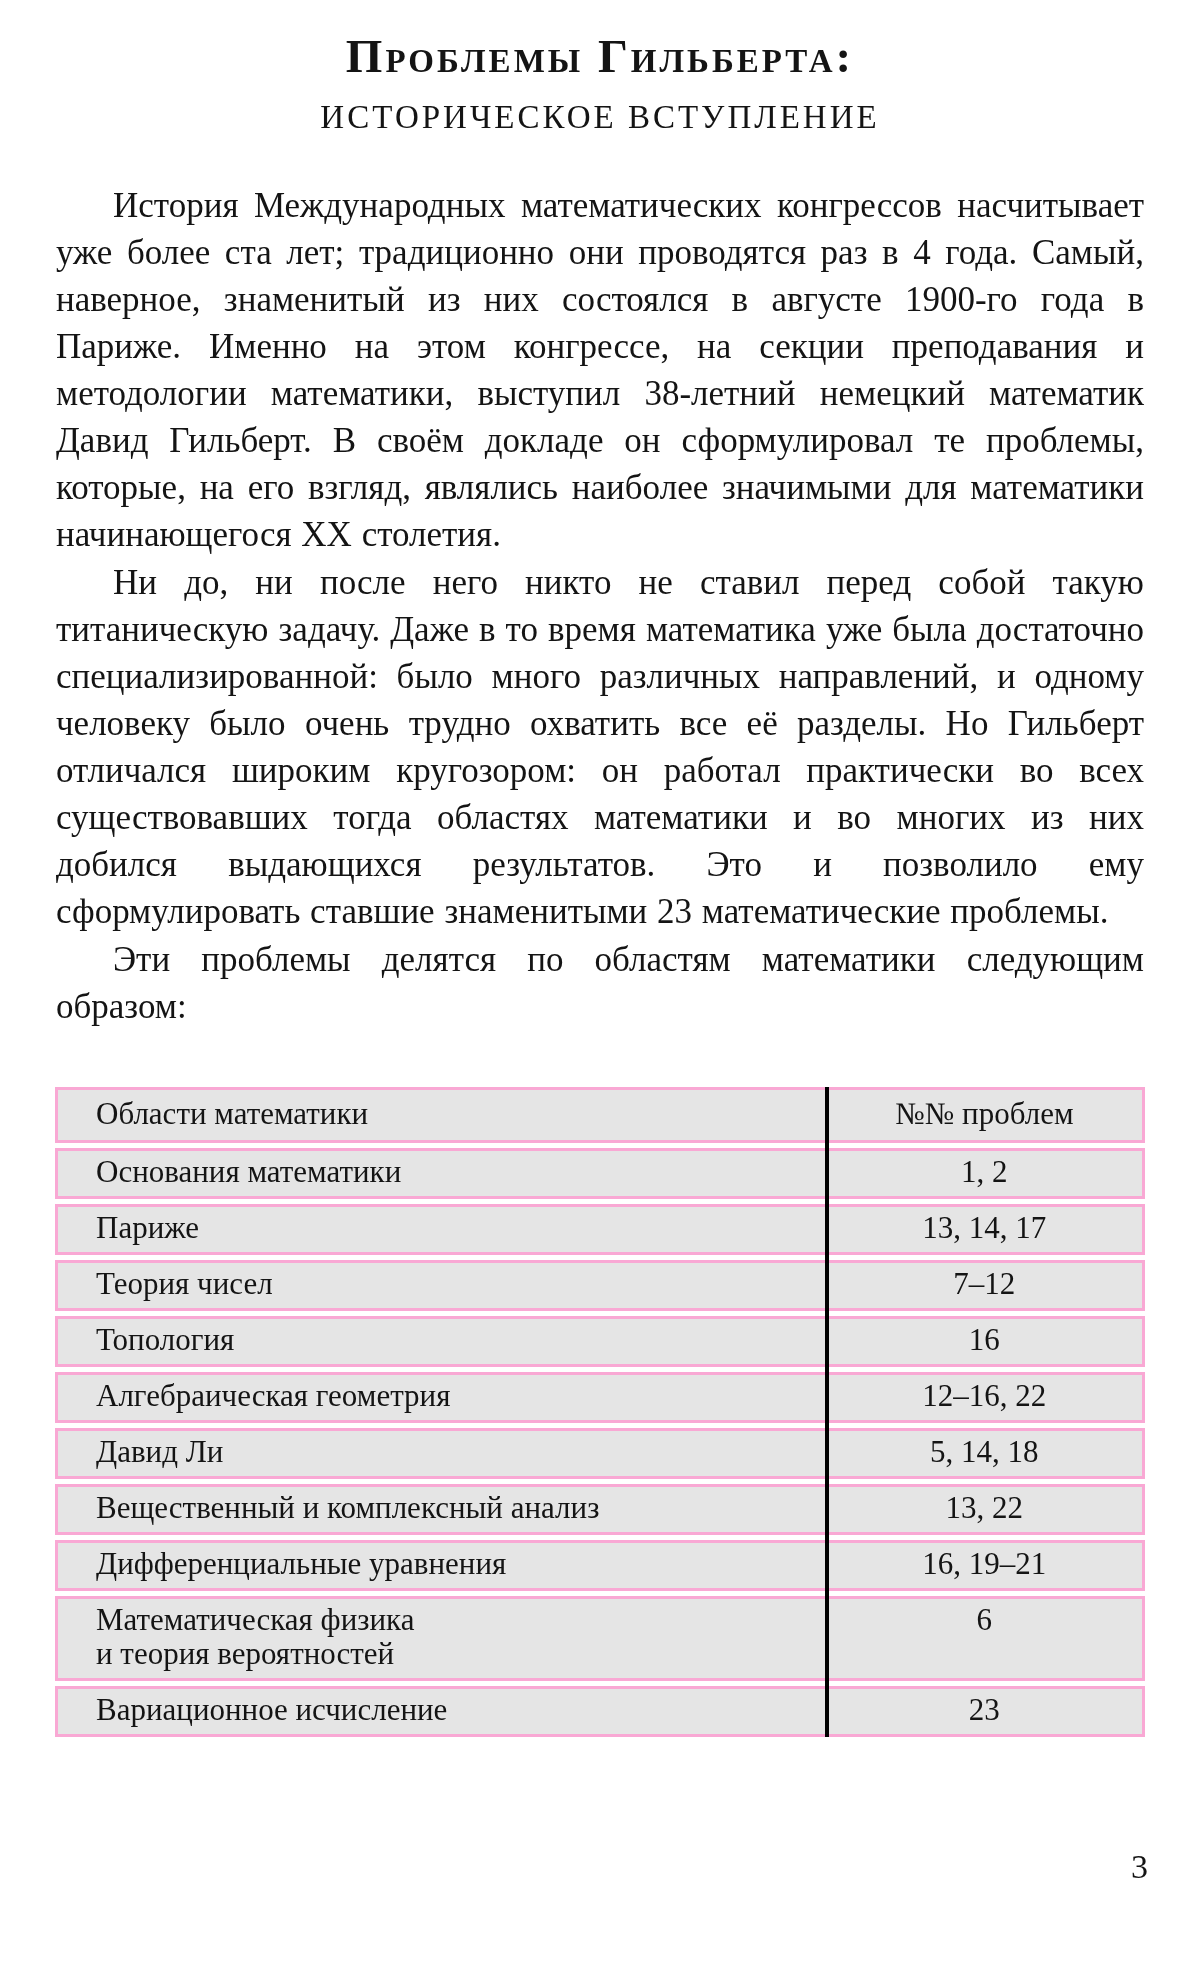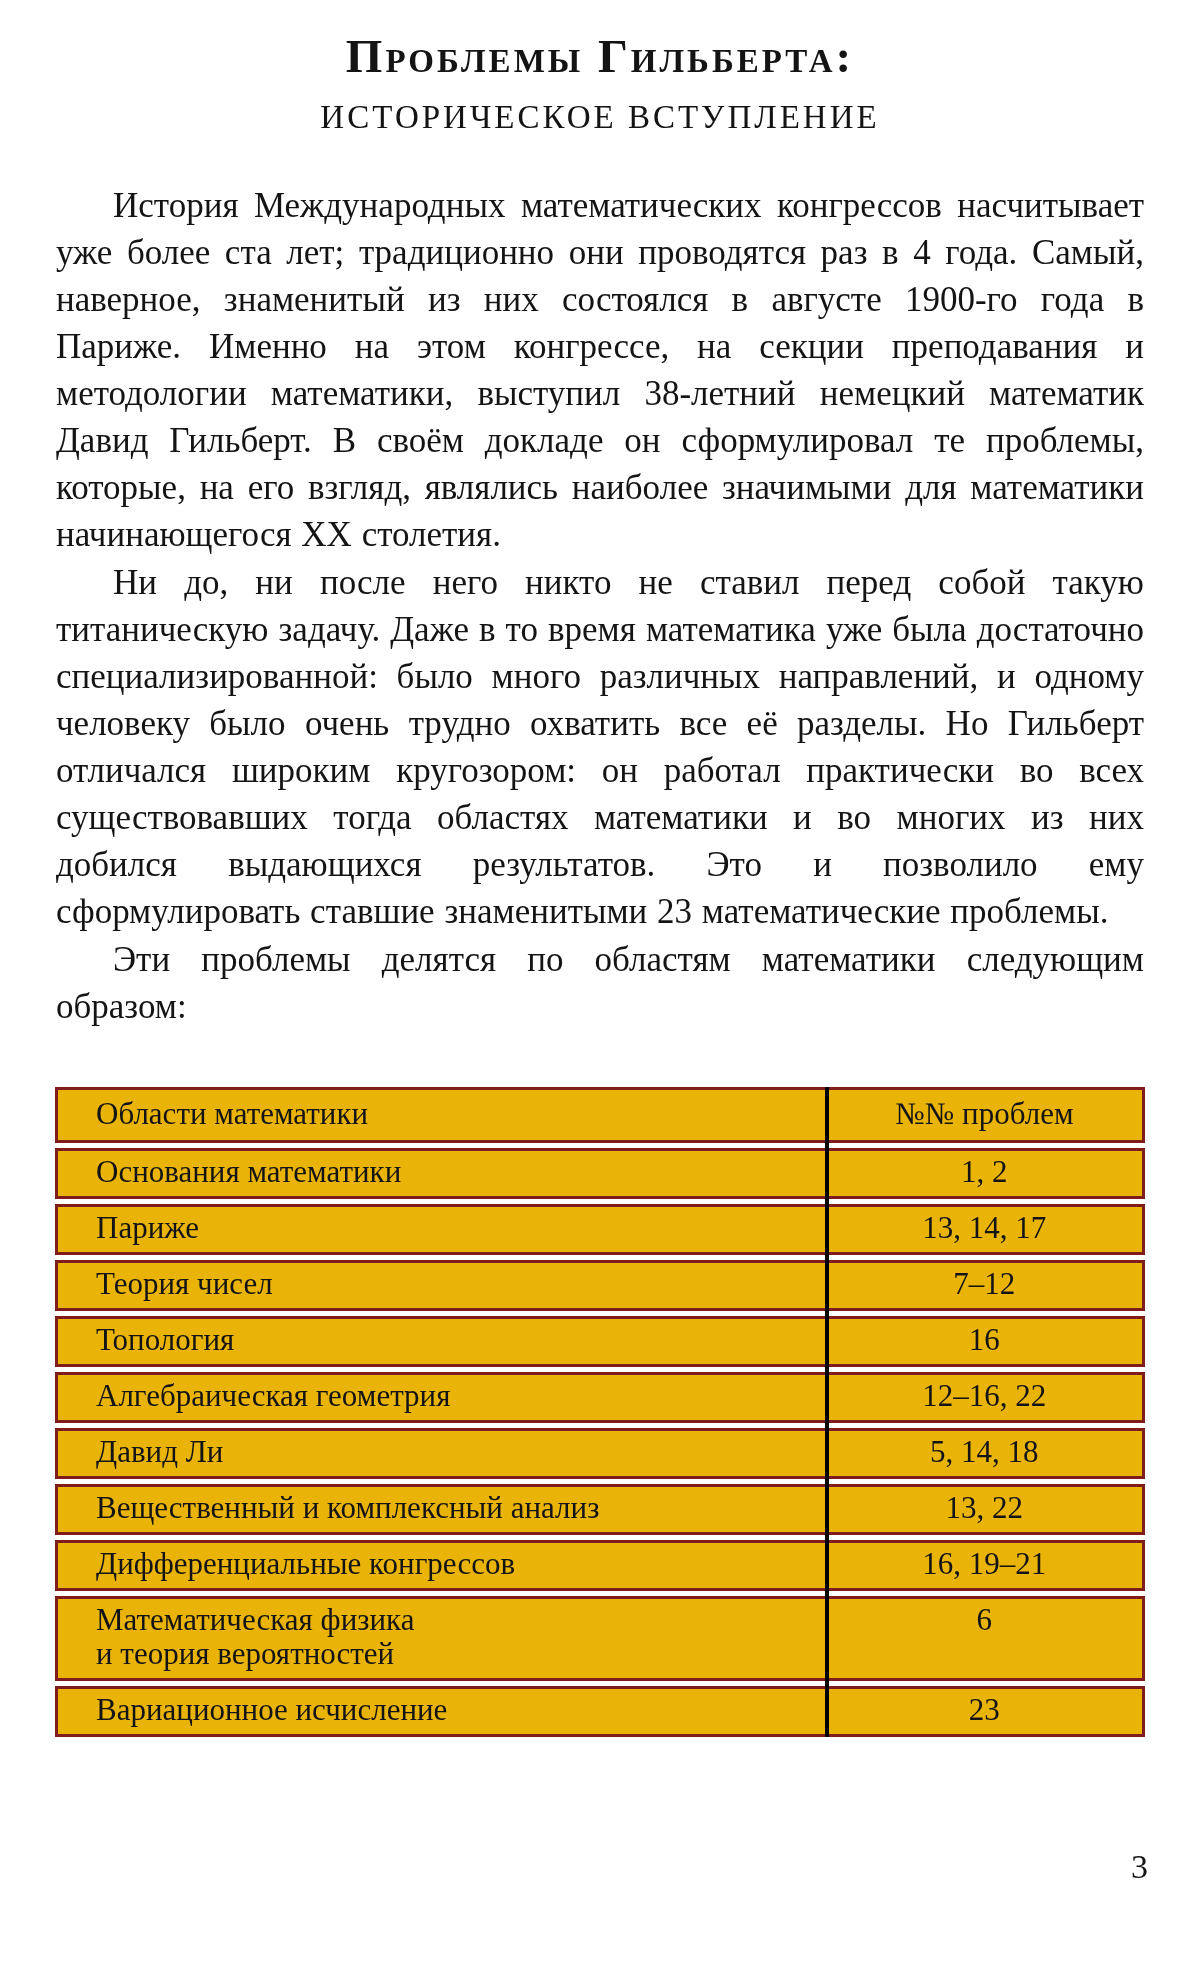--- a/index.html
+++ b/index.html
@@ -50,22 +50,22 @@
     margin-top: 52px;
   }
   table.areas {
     width: 100%;
     border-collapse: separate;
     border-spacing: 0 5px;
     table-layout: fixed;
   }
   table.areas th,
   table.areas td {
-    border: 3px solid #7f1d1d;
-    background: #eab308;
+    border: 3px solid #f9a8d4;
+    background: #e5e5e5;
     font-size: 31px;
     line-height: 34px;
     font-weight: 400;
     vertical-align: top;
   }
   .col-area {
     text-align: left;
     padding: 4px 12px 7px 38px;
     border-right: 0 !important;
     white-space: pre-line;
@@ -143,21 +143,21 @@
         </tr>
         <tr>
           <td class="col-area">Давид Ли</td>
           <td class="col-problems">5, 14, 18</td>
         </tr>
         <tr>
           <td class="col-area">Вещественный и комплексный анализ</td>
           <td class="col-problems">13, 22</td>
         </tr>
         <tr>
-          <td class="col-area">Дифференциальные конгрессов</td>
+          <td class="col-area">Дифференциальные уравнения</td>
           <td class="col-problems">16, 19–21</td>
         </tr>
         <tr>
           <td class="col-area">Математическая физика
 и теория вероятностей</td>
           <td class="col-problems">6</td>
         </tr>
         <tr>
           <td class="col-area">Вариационное исчисление</td>
           <td class="col-problems">23</td>

